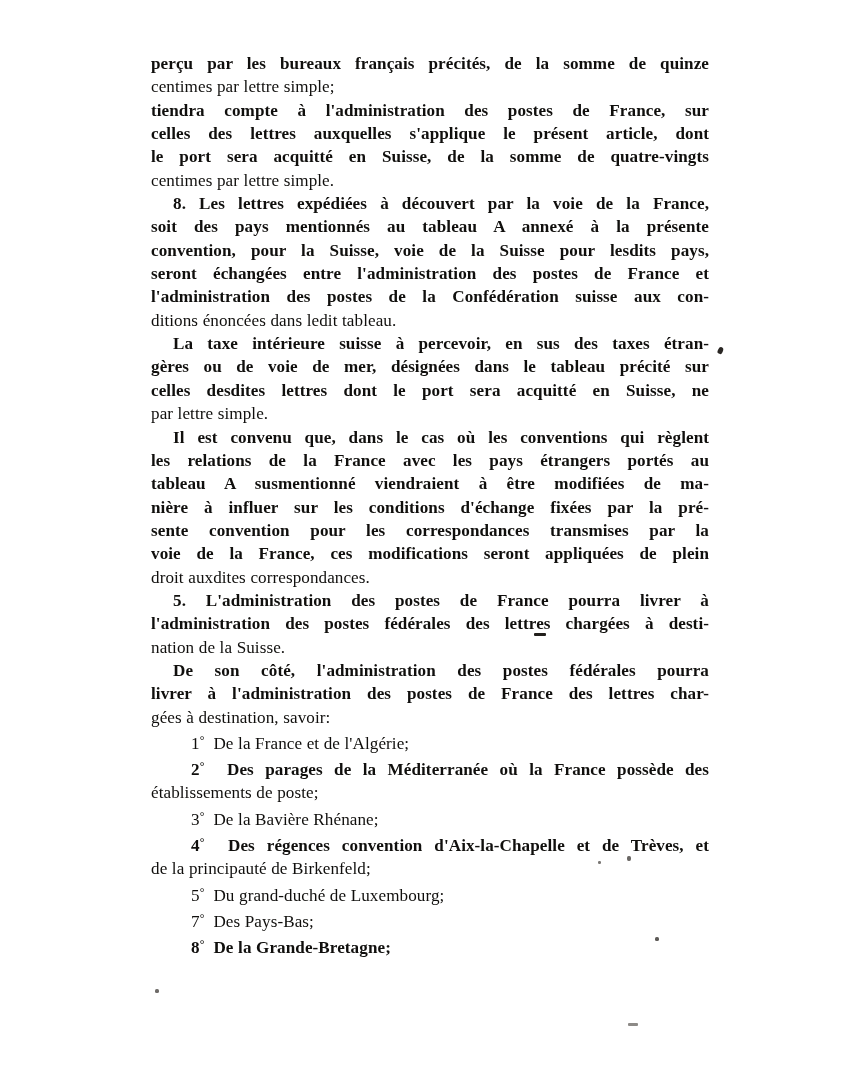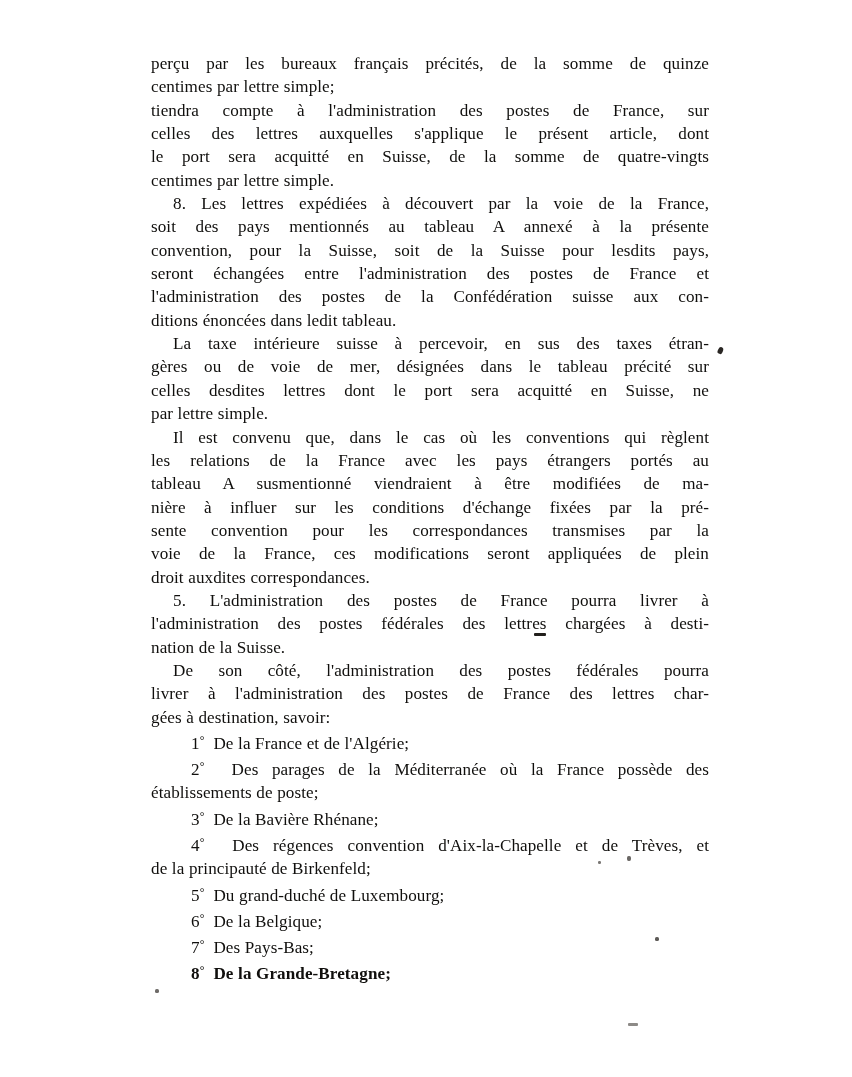--- a/index.html
+++ b/index.html
@@ -37,20 +37,21 @@
   p.para.indent {
     text-indent: 22px;
   }
   p.para.list {
     text-indent: 40px;
   }
   
   p.para.justify-all {
     text-align: justify;
     text-align-last: justify;
+    font-weight: bold;
   }
   sup.ord {
     font-size: 0.68em;
     vertical-align: 0.42em;
     letter-spacing: 0;
   }
   
   .ink-heavy { font-weight: 700; }
 
   
@@ -80,21 +81,21 @@
     <p class="para justify-all"><span>perçu par les bureaux français précités, de la somme de quinze</span></p>
     <p class="para"><span>centimes par lettre simple;</span></p>
 
     <p class="para justify-all"><span>tiendra compte à l'administration des postes de France, sur</span></p>
     <p class="para justify-all"><span>celles des lettres auxquelles s'applique le présent article, dont</span></p>
     <p class="para justify-all"><span>le port sera acquitté en Suisse, de la somme de quatre-vingts</span></p>
     <p class="para"><span>centimes par lettre simple.</span></p>
 
     <p class="para indent justify-all"><span>8. Les lettres expédiées à découvert par la voie de la France,</span></p>
     <p class="para justify-all"><span>soit des pays mentionnés au tableau A annexé à la présente</span></p>
-    <p class="para justify-all"><span>convention, pour la Suisse, soit de la Suisse pour lesdits pays,</span></p>
+    <p class="para justify-all"><span>convention, pour la Suisse, voie de la Suisse pour lesdits pays,</span></p>
     <p class="para justify-all"><span>seront échangées entre l'administration des postes de France et</span></p>
     <p class="para justify-all"><span>l'administration des postes de la Confédération suisse aux con-</span></p>
     <p class="para"><span>ditions énoncées dans ledit tableau.</span></p>
 
     <p class="para indent justify-all"><span>La taxe intérieure suisse à percevoir, en sus des taxes étran-</span></p>
     <p class="para justify-all"><span>gères ou de voie de mer, désignées dans le tableau précité sur</span></p>
     <p class="para justify-all"><span>celles desdites lettres dont le port sera acquitté en Suisse, ne</span></p>
     <p class="para"><span>par lettre simple.</span></p>
 
     <p class="para indent justify-all"><span>Il est convenu que, dans le cas où les conventions qui règlent</span></p>
@@ -118,21 +119,20 @@
     <p class="para list justify-all"><span>2</span><sup class="ord">°</sup>&nbsp; <span>Des parages de la Méditerranée où la France possède des</span></p>
     <p class="para"><span>établissements de poste;</span></p>
 
     <p class="para list"><span>3</span><sup class="ord">°</sup>&nbsp; <span>De la Bavière Rhénane;</span></p>
 
     <p class="para list justify-all"><span>4</span><sup class="ord">°</sup>&nbsp; <span>Des régences convention d'Aix-la-Chapelle et de Trèves, et</span></p>
     <p class="para"><span>de la principauté de Birkenfeld;</span></p>
 
     <p class="para list"><span>5</span><sup class="ord">°</sup>&nbsp; <span>Du grand-duché de Luxembourg;</span></p>
 
-    <p class="para list"><span>6</span><sup class="ord">°</sup>&nbsp; <span>De la Belgique;</span></p>
 
     <p class="para list"><span>7</span><sup class="ord">°</sup>&nbsp; <span>Des Pays-Bas;</span></p>
 
     <p class="para list ink-heavy"><span>8</span><sup class="ord">°</sup>&nbsp; <span>De la Grande-Bretagne;</span></p>
 
   </div>
 
   <span class="speck s1"></span>
   <span class="speck s2"></span>
   <span class="speck s3"></span>

